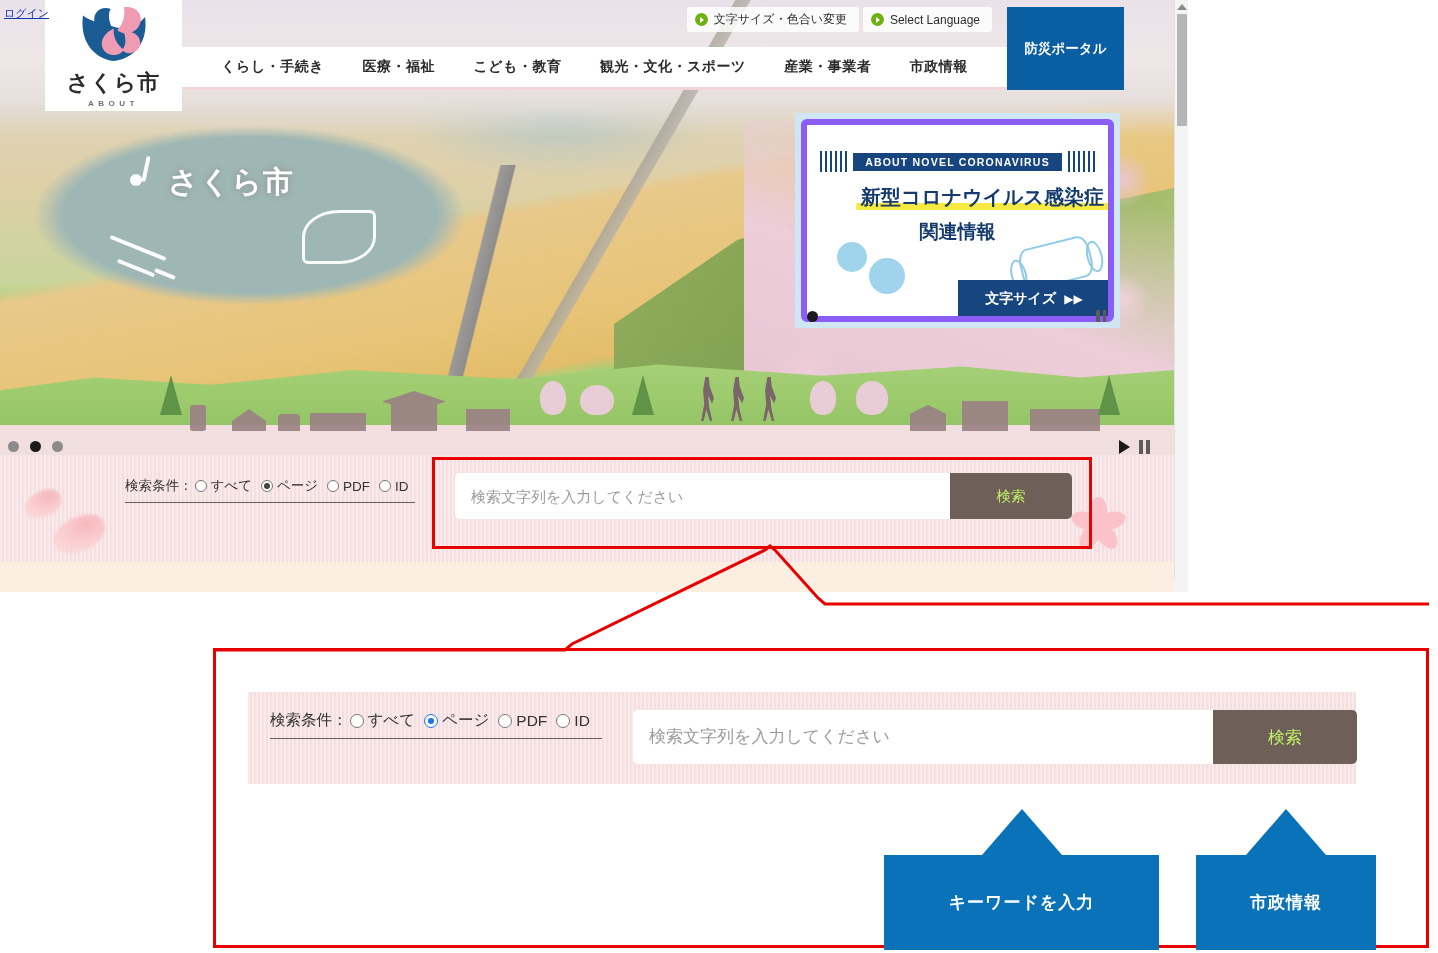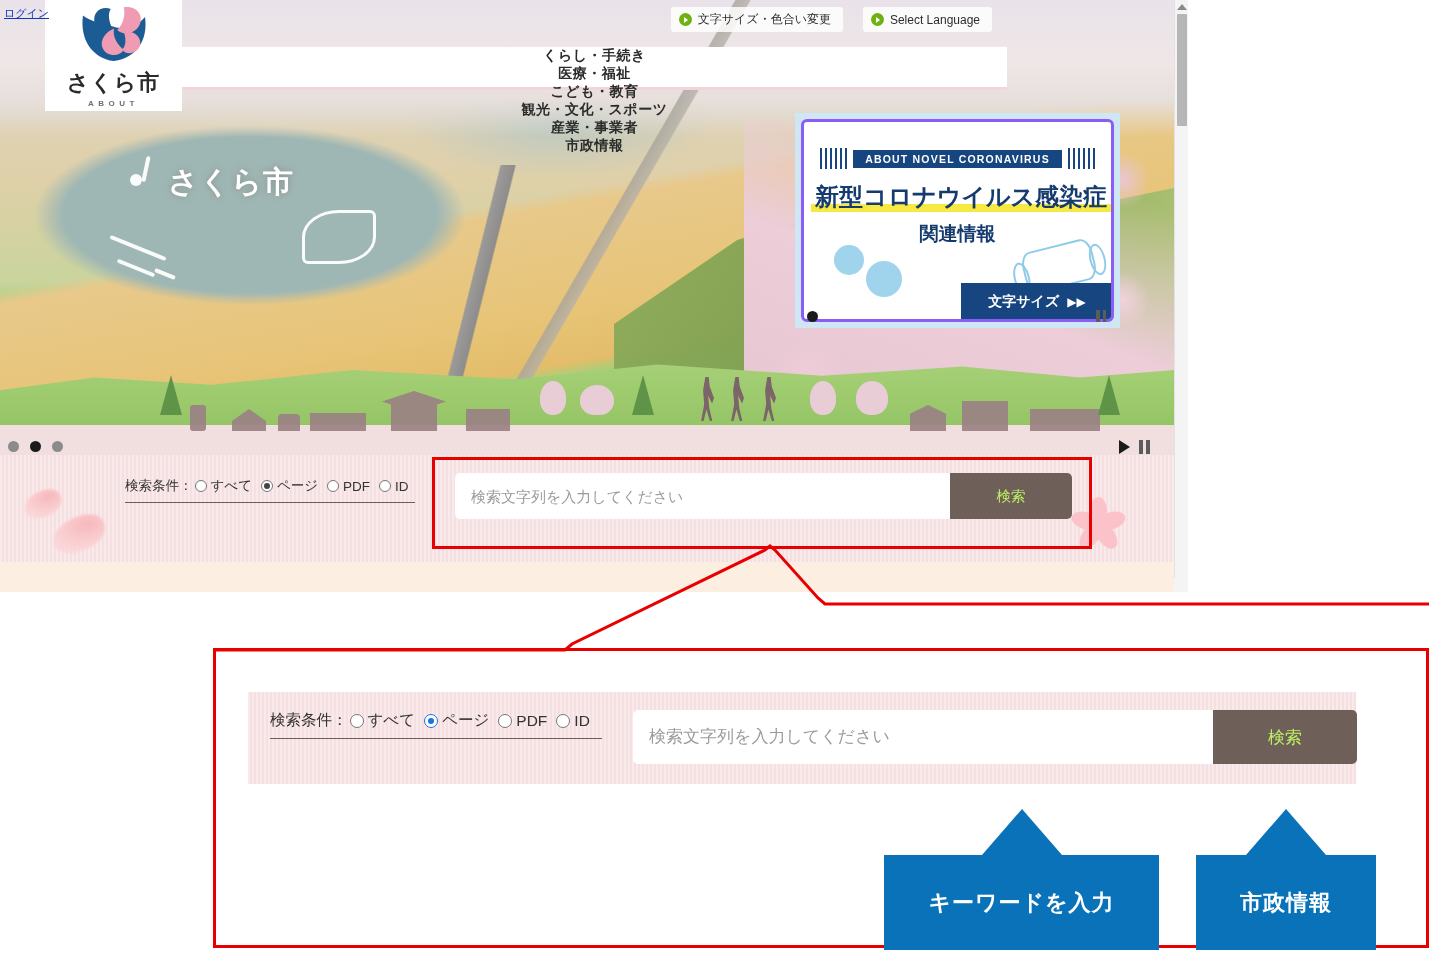--- a/index.html
+++ b/index.html
@@ -107,21 +107,21 @@
   #logo-mark { width:82px; height:62px; }
   #logo-name { font-size:22px; font-weight:700; color:#2b2b2b; letter-spacing:1px; margin-top:2px;}
   #logo-sub { font-size:8px; font-weight:700; color:#6e6e6e; letter-spacing:4.5px; margin-top:1px;}
 
   #login-link {
     position:absolute; left:4px; top:6px; z-index:9;
     font-size:11px; color:#1536b3; text-decoration:underline; cursor:pointer;
   }
 
   
-  #utility-row { position:absolute; right:182px; top:7px; display:flex; gap:20px; z-index:7; }
+  #utility-row { position:absolute; right:182px; top:7px; display:flex; gap:4px; z-index:7; }
   .util-btn {
     background:rgba(255,255,255,.84); border-radius:3px;
     padding:4px 12px 4px 8px; font-size:12px; color:#2c2c2c;
     display:flex; align-items:center; gap:6px; white-space:nowrap; cursor:pointer;
   }
   .util-dot {
     width:13px; height:13px; border-radius:50%;
     background:#6db211; display:inline-flex; align-items:center; justify-content:center;
   }
   .util-dot::after{
@@ -129,21 +129,20 @@
     border-left:4px solid #fff; border-top:3px solid transparent; border-bottom:3px solid transparent;
     margin-left:1px;
   }
 
   
   #main-nav {
     position:absolute; left:182px; top:47px; width:825px; height:43px;
     background:#fff; z-index:6;
     display:flex; align-items:center; justify-content:space-around; padding:0 20px;
     border-bottom:3px solid #f1d4dc;
-    flex-direction:column;
   }
   #main-nav .nav-item {
     font-size:14px; color:#2b2b2b; font-weight:700; white-space:nowrap; cursor:pointer; letter-spacing:.5px;
   }
   #bousai-btn {
     position:absolute; left:1007px; top:7px; width:117px; height:83px;
     background:#0a5ea2; color:#fff; z-index:7;
     display:flex; align-items:center; justify-content:center;
     font-size:13.5px; font-weight:700; cursor:pointer;
   }
@@ -166,31 +165,31 @@
     position:absolute; width:4px; height:26px; background:#fff; border-radius:3px; opacity:.95;
   }
 
   
   #corona-banner {
     position:absolute; left:795px; top:113px; width:325px; height:215px;
     background:#cfe6f4; padding:6px; z-index:6; cursor:pointer;
   }
   #corona-inner {
     width:100%; height:100%; background:#fff;
-    border:3px solid #8b5cf6; border-radius:6px; position:relative; overflow:hidden;
+    border:6px solid #8b5cf6; border-radius:6px; position:relative; overflow:hidden;
   }
   #corona-en-row { display:flex; align-items:center; justify-content:center; gap:6px; margin-top:26px; }
   .bars { display:flex; gap:2.5px; }
   .bars i { display:block; width:2.5px; height:21px; background:#16457f; }
   #corona-en {
     background:#16457f; color:#fff; font-size:10.5px; letter-spacing:1.2px;
     padding:3px 12px; font-weight:700; white-space:nowrap;
   }
   #corona-jp {
-    text-align:center; margin-top:12px; font-size:24px; font-weight:700; color:#143a6e;
+    text-align:center; margin-top:12px; font-size:20px; font-weight:700; color:#143a6e;
     position:relative; display:inline-block; left:50%; transform:translateX(-50%);
     background:linear-gradient(180deg, rgba(0,0,0,0) 72%, #f5e942 72%, #f5e942 96%, rgba(0,0,0,0) 96%);
     padding:0 4px;
   }
   #corona-jp2 { text-align:center; margin-top:8px; font-size:19px; font-weight:700; color:#143a6e; }
   .virus {
     position:absolute; width:30px; height:30px; border-radius:50%; background:#9fd4ec;
     box-shadow:0 -9px 0 -11px #9fd4ec, 0 9px 0 -11px #9fd4ec, -9px 0 0 -11px #9fd4ec, 9px 0 0 -11px #9fd4ec,
                7px 7px 0 -11px #9fd4ec, -7px -7px 0 -11px #9fd4ec, 7px -7px 0 -11px #9fd4ec, -7px 7px 0 -11px #9fd4ec;
   }
@@ -300,21 +299,21 @@
   #connector { position:absolute; left:200px; top:540px; width:1240px; height:120px; z-index:19; }
 
   
   #detail-band {
     position:absolute; left:248px; top:692px; width:1108px; height:92px; z-index:21;
   }
   .callout {
     position:absolute; background:#0a72b9; z-index:22;
   }
   .callout .ctext {
-    color:#fff; font-size:22px; font-weight:700; width:100%; height:100%;
+    color:#fff; font-size:17px; font-weight:700; width:100%; height:100%;
     display:flex; align-items:center; justify-content:center; letter-spacing:1px;
   }
   .callout .arrow {
     position:absolute; left:50%; transform:translateX(-50%);
     width:0;height:0; border-left:40px solid transparent; border-right:40px solid transparent;
     border-bottom:46px solid #0a72b9;
   }
 </style>
 </head>
 <body>
@@ -389,20 +388,21 @@
     </div>
 
     <nav id="main-nav">
       <span class="nav-item">くらし・手続き</span>
       <span class="nav-item">医療・福祉</span>
       <span class="nav-item">こども・教育</span>
       <span class="nav-item">観光・文化・スポーツ</span>
       <span class="nav-item">産業・事業者</span>
       <span class="nav-item">市政情報</span>
     </nav>
+    <div id="bousai-btn">防災ポータル</div>
 
     <div id="corona-banner">
       <div id="corona-inner">
         <div id="corona-en-row">
           <span class="bars">
               <i></i>
               <i></i>
               <i></i>
               <i></i>
               <i></i>

